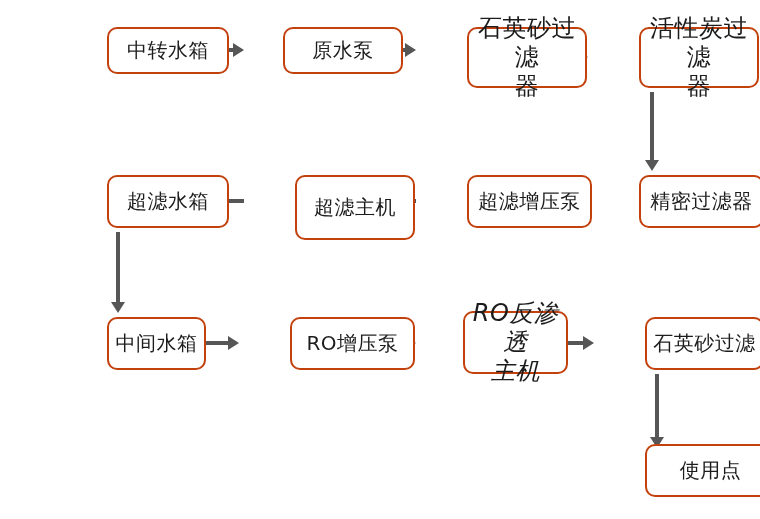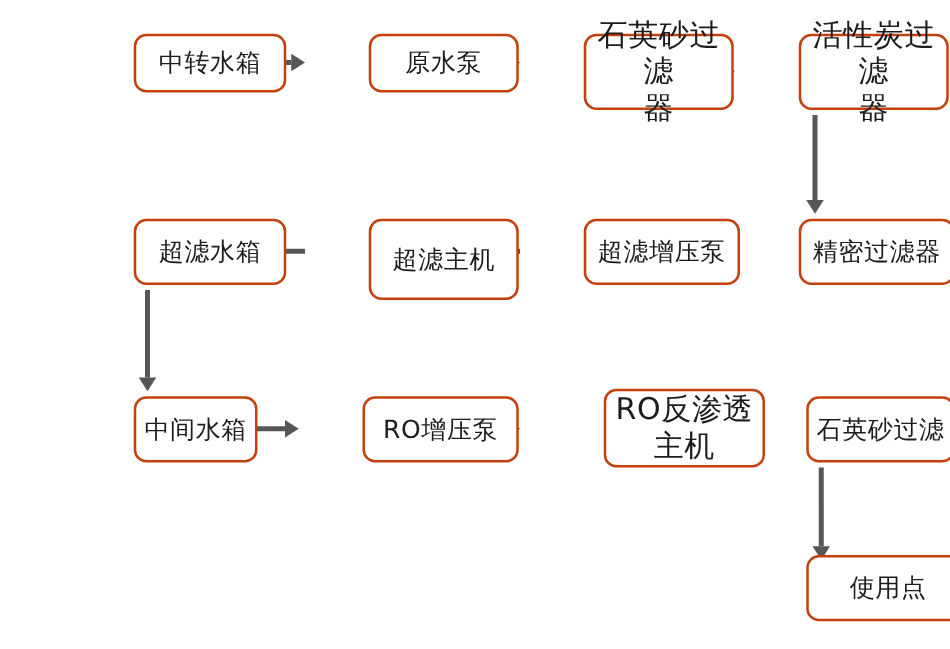--- a/index.html
+++ b/index.html
@@ -106,29 +106,29 @@
         <line class="edge-line" x1="544" y1="343" x2="583" y2="343"></line>
         <polygon class="edge-head" points="594,343 583,336 583,350"></polygon>
       </g>
       <g>
         <line class="edge-line" x1="657" y1="374" x2="657" y2="437"></line>
         <polygon class="edge-head" points="657,448 650,437 664,437"></polygon>
       </g>
     </svg>
   <div id="nodes-layer">
       <div class="node" style="left: 60px; top: 27px; width: 122px; height: 47px;">中转水箱</div>
-      <div class="node" style="left: 248px; top: 27px; width: 120px; height: 47px;">原水泵</div>
+      <div class="node" style="left: 236px; top: 27px; width: 120px; height: 47px;">原水泵</div>
       <div class="node two-line" style="left: 420px; top: 27px; width: 120px; height: 61px;">石英砂过滤
 器</div>
       <div class="node two-line" style="left: 592px; top: 27px; width: 120px; height: 61px;">活性炭过滤
 器</div>
       <div class="node" style="left: 592px; top: 175px; width: 125px; height: 53px; text-align: right;">精密过滤器</div>
       <div class="node" style="left: 420px; top: 175px; width: 125px; height: 53px;">超滤增压泵</div>
       <div class="node" style="left: 248px; top: 175px; width: 120px; height: 65px;">超滤主机</div>
       <div class="node" style="left: 60px; top: 175px; width: 122px; height: 53px;">超滤水箱</div>
       <div class="node" style="left: 60px; top: 317px; width: 99px; height: 53px;">中间水箱</div>
       <div class="node" style="left: 243px; top: 317px; width: 125px; height: 53px;">RO增压泵</div>
-      <div class="node two-line" style="left: 436px; top: 311px; width: 129px; height: 63px;">RO反渗透
+      <div class="node two-line" style="left: 416px; top: 311px; width: 105px; height: 63px; font-style: italic;">RO反渗透
 主机</div>
       <div class="node" style="left: 598px; top: 317px; width: 119px; height: 53px;">石英砂过滤</div>
       <div class="node" style="left: 598px; top: 444px; width: 131px; height: 53px;">使用点</div>
     </div>
 </div>
 
 </body></html>

